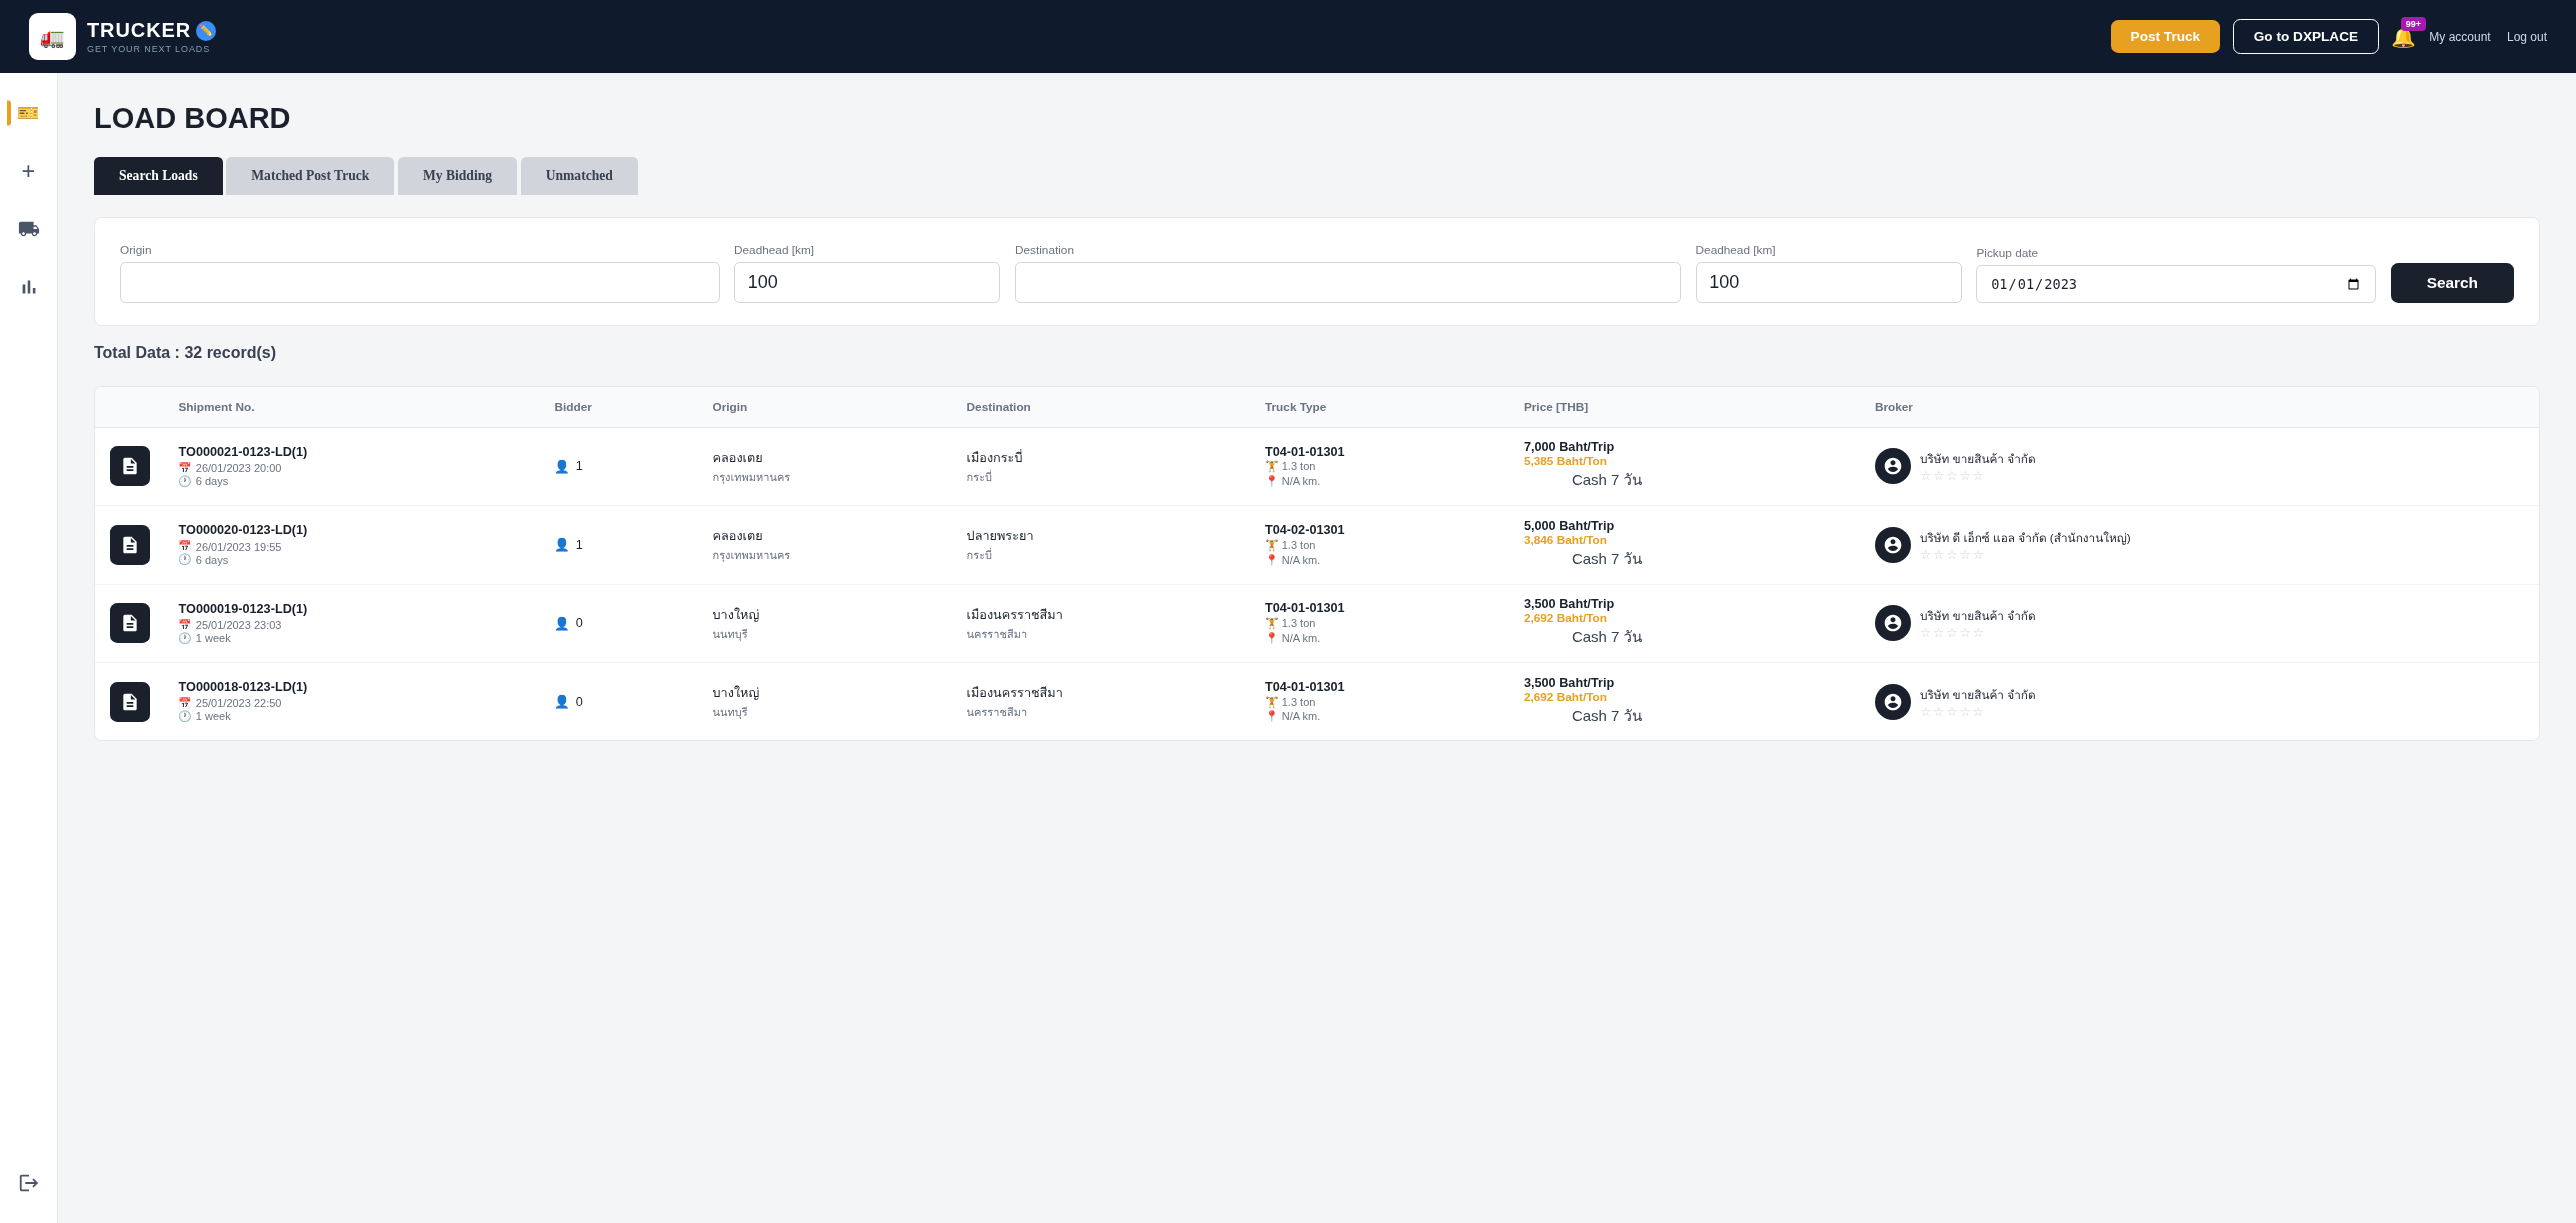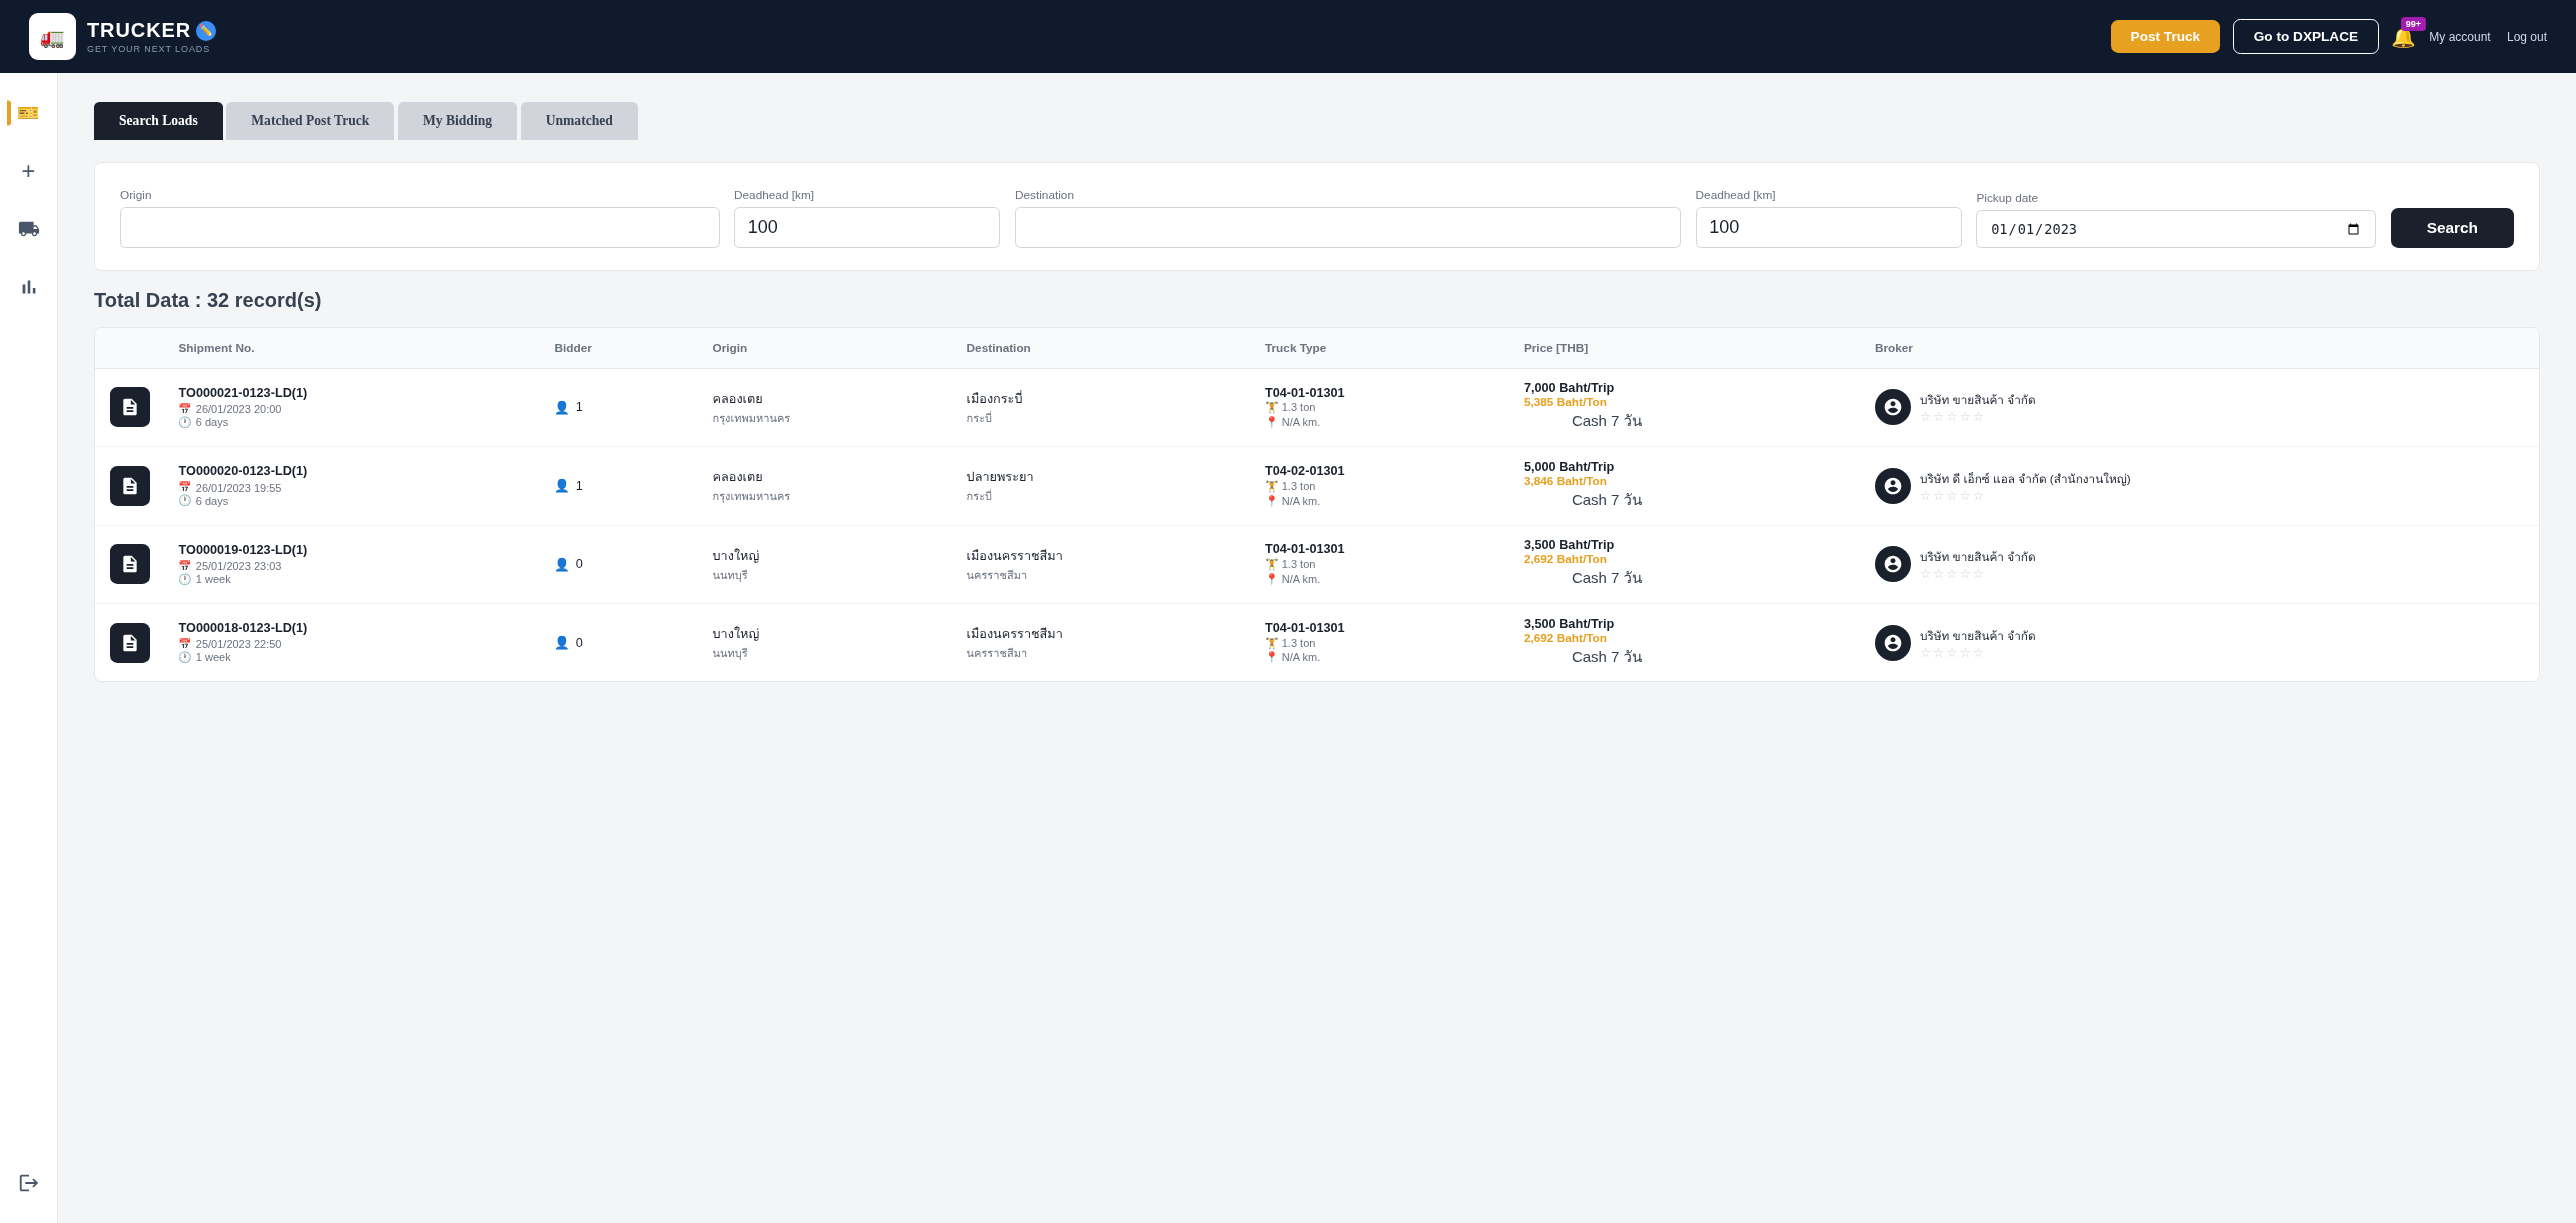--- a/index.html
+++ b/index.html
@@ -96,21 +96,21 @@
     .deadhead-field { flex: 0.8; }
     .destination-field { flex: 2; }
     .pickup-field { flex: 1.2; }
     .btn-search {
       background: #1a202c; color: #fff; border: none; border-radius: 7.3px;
       padding: 11px 36px; font-size: 15.4px; font-weight: 700; cursor: pointer;
       white-space: nowrap; align-self: flex-end;
     }
 
     
-    .total-data { font-size: 20px; color: #374151; margin-bottom: 15px; }
+    .total-data { font-size: 16px; color: #374151; margin-bottom: 24px; }
     .total-data span { font-weight: 700; }
 
     .table-container { background: #fff; border-radius: 7.3px; border: 0.9px solid #e5e7eb; overflow: hidden; }
     table { width: 100%; border-collapse: collapse; }
     thead tr { background: #f9fafb; }
     th {
       padding: 12.7px 14.5px; font-size: 11.8px; font-weight: 600; color: #6b7280;
       text-align: left; border-bottom: 0.9px solid #e5e7eb;
     }
     th:first-child { width: 63px; }
@@ -198,20 +198,21 @@
         </svg>
     </div>
     <div class="sidebar-icon" style="margin-top:auto;">
       <svg viewBox="0 0 24 24" width="22" height="22" fill="#4a5568">
           <path d="M17 7l-1.41 1.41L18.17 11H8v2h10.17l-2.58 2.58L17 17l5-5zM4 5h8V3H4c-1.1 0-2 .9-2 2v14c0 1.1.9 2 2 2h8v-2H4V5z"></path>
         </svg>
     </div>
   </aside>
 
   <main class="main">
+    <h1 class="page-title">LOAD BOARD</h1>
 
     <div class="tabs">
       <button class="tab active">Search Loads</button>
       <button class="tab">Matched Post Truck</button>
       <button class="tab">My Bidding</button>
       <button class="tab">Unmatched</button>
     </div>
 
     <div class="search-panel">
       <div class="search-row">

